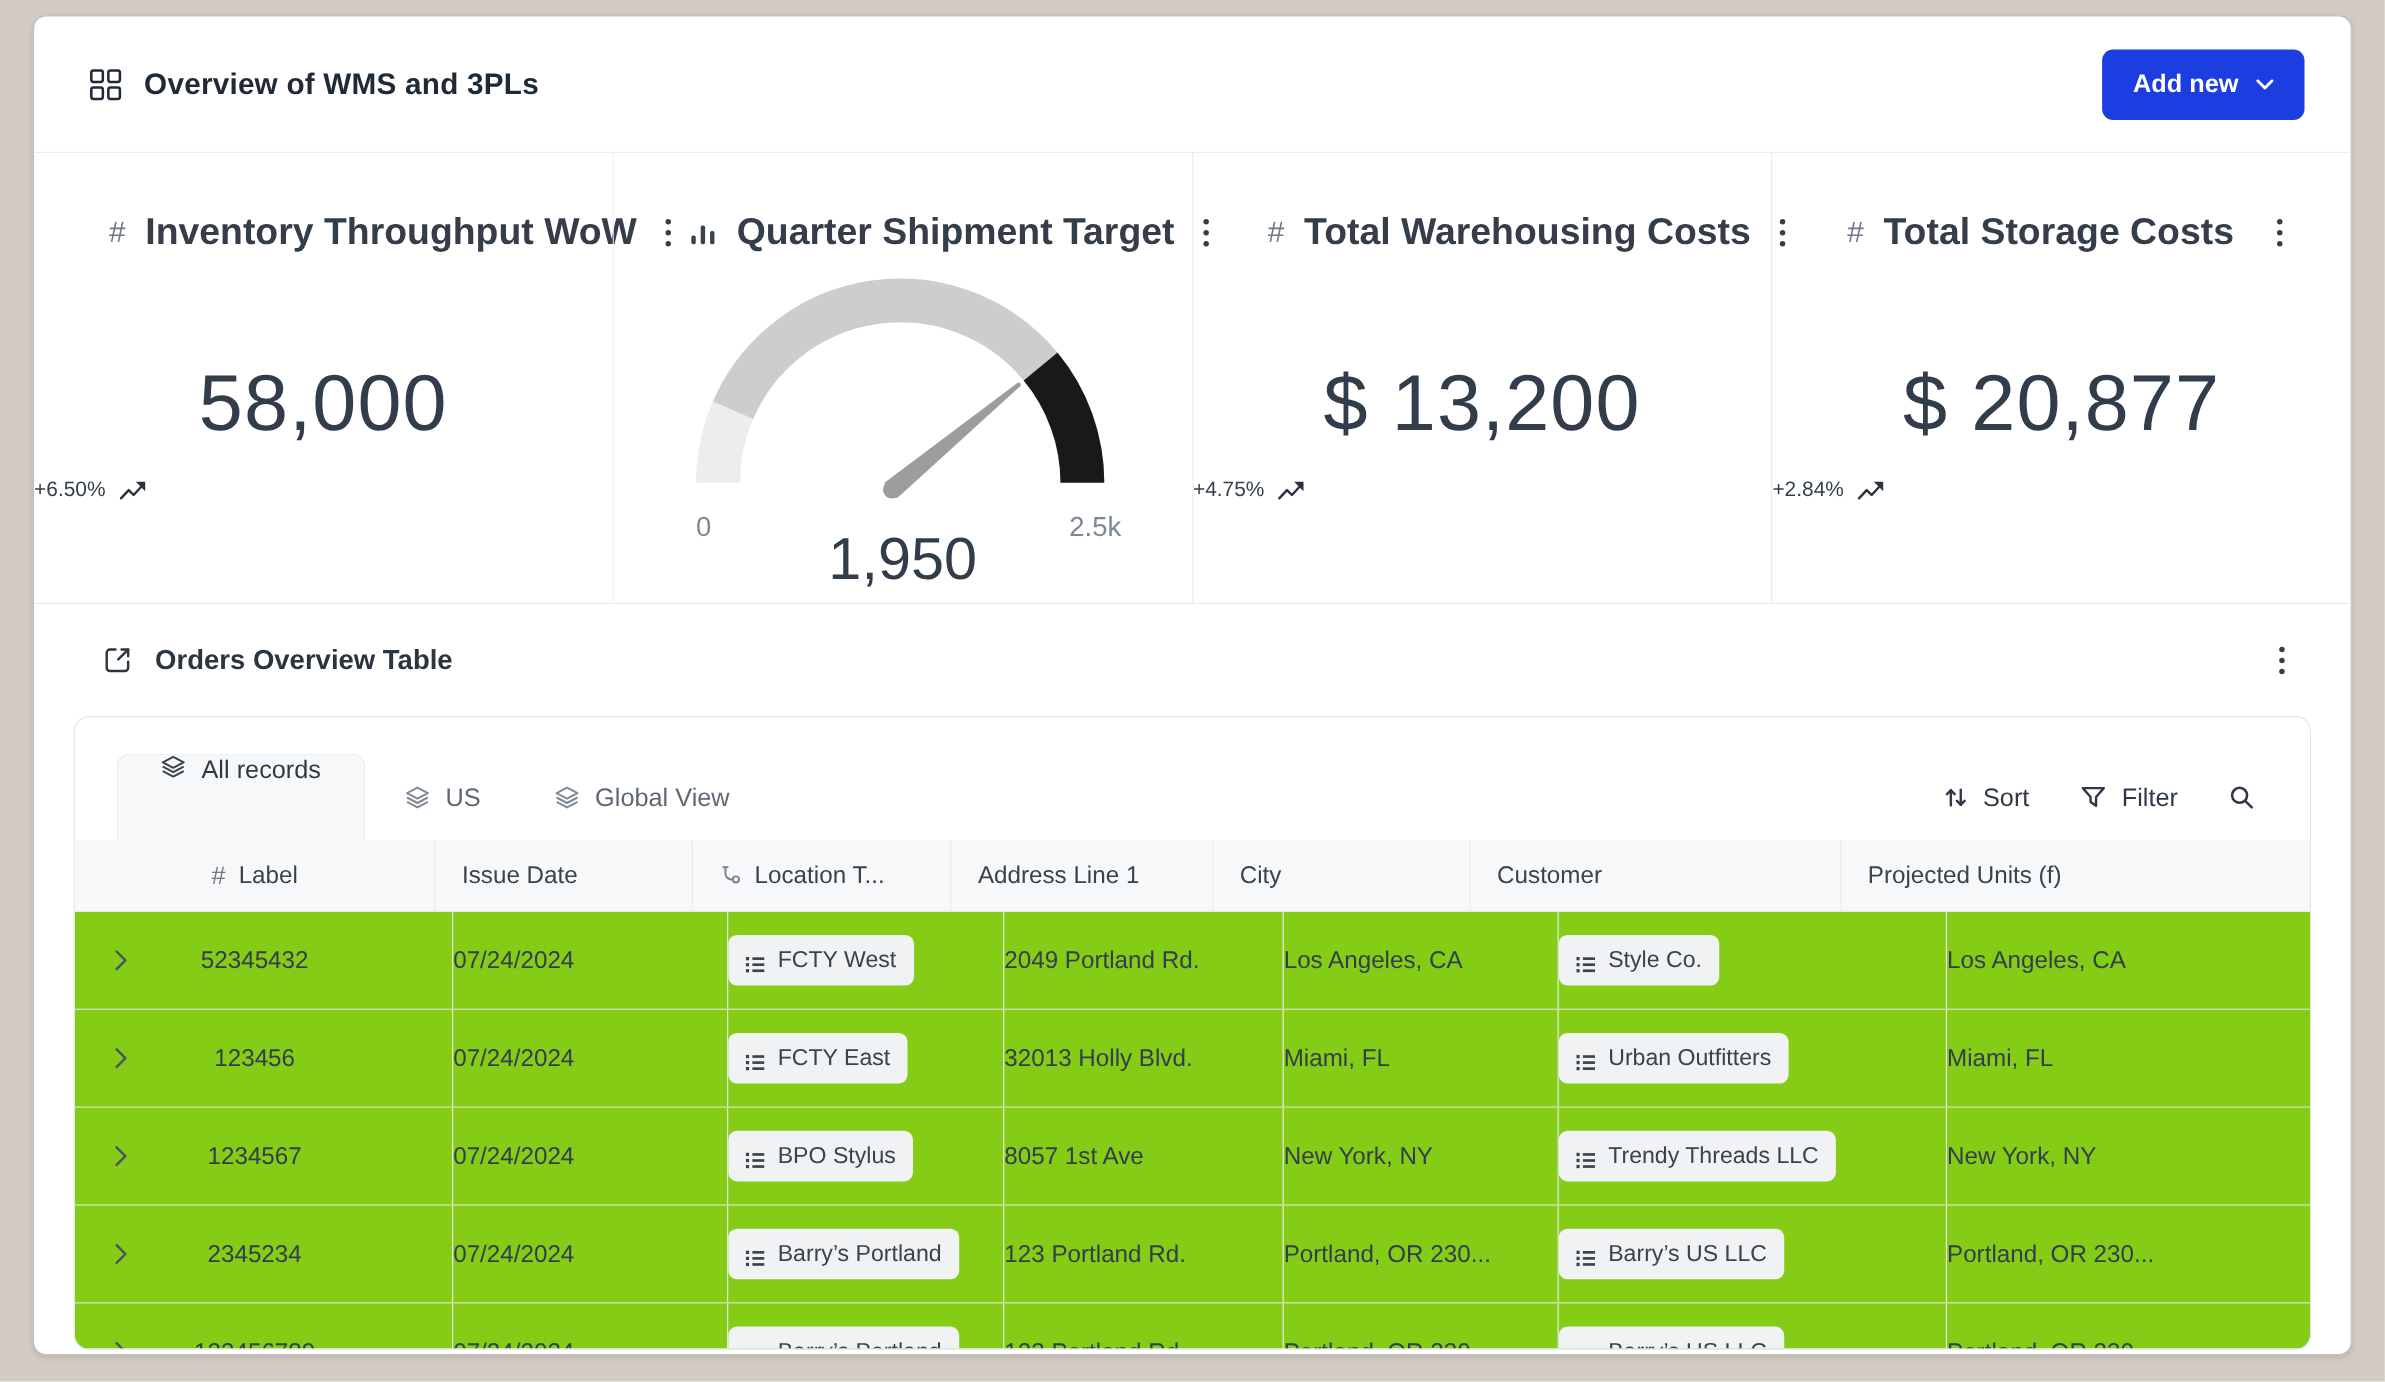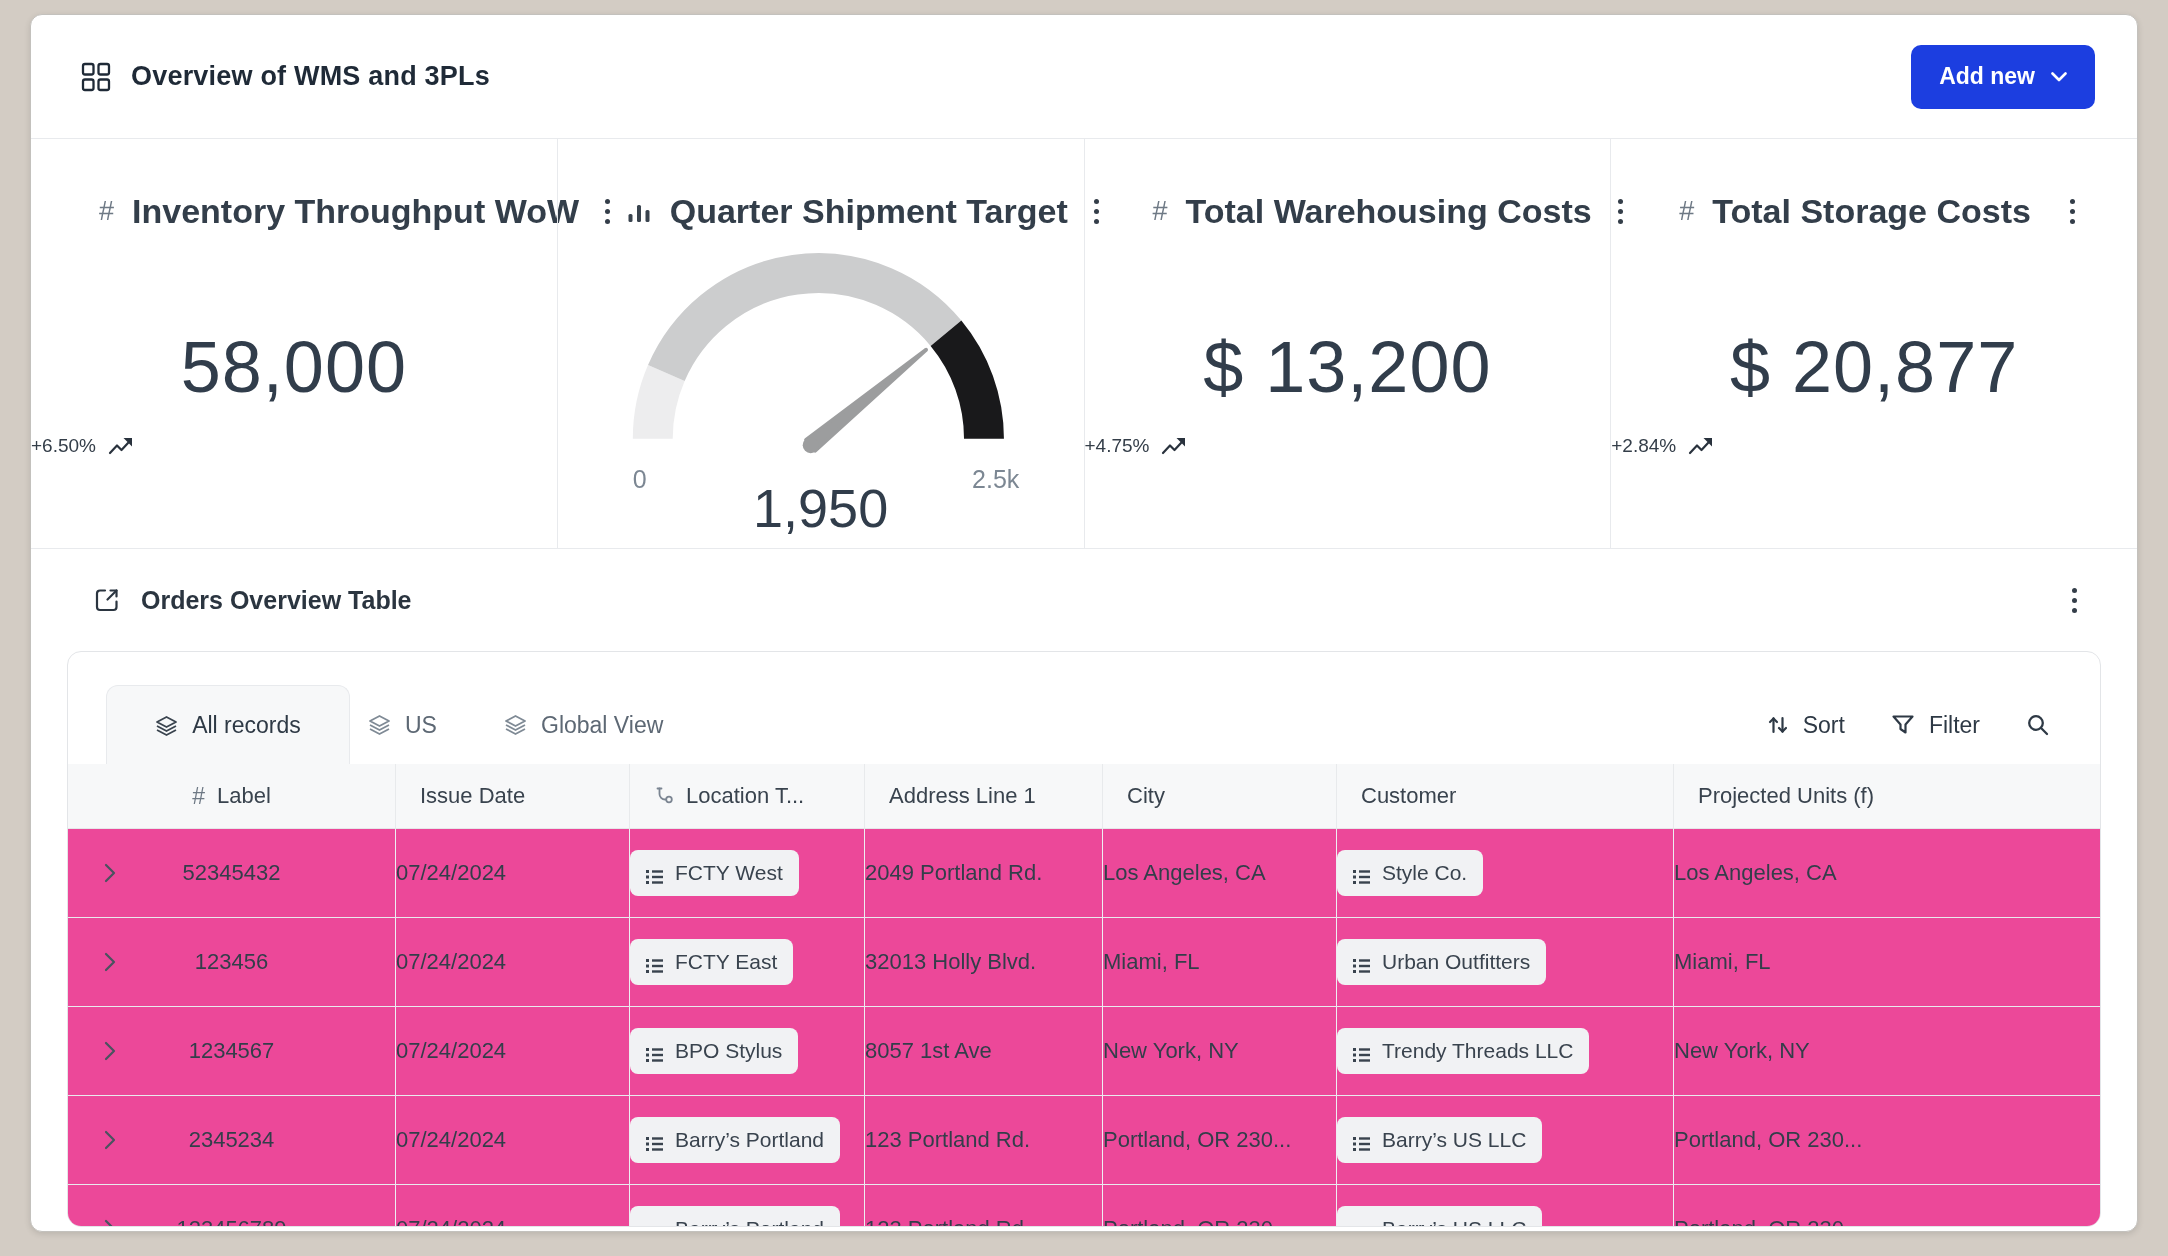--- a/index.html
+++ b/index.html
@@ -43,36 +43,36 @@
   
   .orders-header { height:102px; display:flex; align-items:center; padding:0 52px 0 62px; }
   .orders-title { font-size:25px; font-weight:600; color:#2b3540; margin-left:20px; }
   .table-card {
     position:absolute; left:36px; top:636px; width:2034px; height:576px;
     border:1px solid #e3e5e8; border-radius:14px; background:#fff; overflow:hidden;
   }
   
   .tabbar { position:relative; height:112px; }
   .tab-active {
-    position:absolute; left:38px; top:33px; width:244px; height:80px;
+    position:absolute; left:38px; top:33px; width:226px; height:80px;
     background:#f7f8f9; border:1px solid #e8eaed; border-bottom:none; border-radius:12px 12px 0 0;
-    display:flex; align-items:center; justify-content:center; gap:14px;
+    display:flex; justify-content:center; gap:14px;
     font-size:23px; font-weight:500; color:#2e3945; cursor:pointer;
   }
   .tab { position:absolute; top:33px; height:80px; display:flex; align-items:center; gap:14px; font-size:23px; color:#5d6874; cursor:pointer; }
   .tab-us { left:300px; }
   .tab-global { left:436px; }
   .tab-tools { position:absolute; right:50px; top:33px; height:80px; display:flex; align-items:center; gap:46px; font-size:23px; color:#2e3945; }
   .tool { display:flex; align-items:center; gap:14px; cursor:pointer; }
   
   .thead { position:absolute; top:112px; left:0; right:0; height:65px; background:#f7f8f9; border-bottom:1px solid #e5e7ea; display:flex; }
   .th { display:flex; align-items:center; gap:12px; font-size:22px; font-weight:500; color:#39434e; padding-left:24px; border-left:1px solid #e8eaec; white-space:nowrap; overflow:hidden; }
   .th:first-child { border-left:none; justify-content:center; padding-left:0; }
   .tbody { position:absolute; top:177px; left:0; right:0; bottom:0; overflow:hidden; }
-  .trow { display:flex; height:89px; border-bottom:1px solid #e9ebee; background:#ec4899; }
+  .trow { display:flex; height:89px; border-bottom:1px solid #e9ebee; background:#84cc16;gap:16px; }
   .td { display:flex; align-items:center; font-size:22px; color:#333e4a; border-left:1px solid #edeff2; white-space:nowrap; overflow:hidden; }
   .td:first-child { border-left:none; padding-left:0; }
   .td-label { position:relative; justify-content:center; }
   .row-chevron { position:absolute; left:36px; top:50%; transform:translateY(-50%); display:flex; cursor:pointer; }
   .w0{width:327px} .w1{width:234px} .w2{width:235px} .w3{width:238px} .w4{width:234px} .w5{width:337px} .w6{flex:1}
   .chip { display:flex; align-items:flex-end; gap:12px; background:#f1f2f4; border-radius:8px; padding:11px 16px; font-size:21px; color:#39434e; cursor:default; }
   svg { display:block; }
 </style>
 </head>
 <body>

